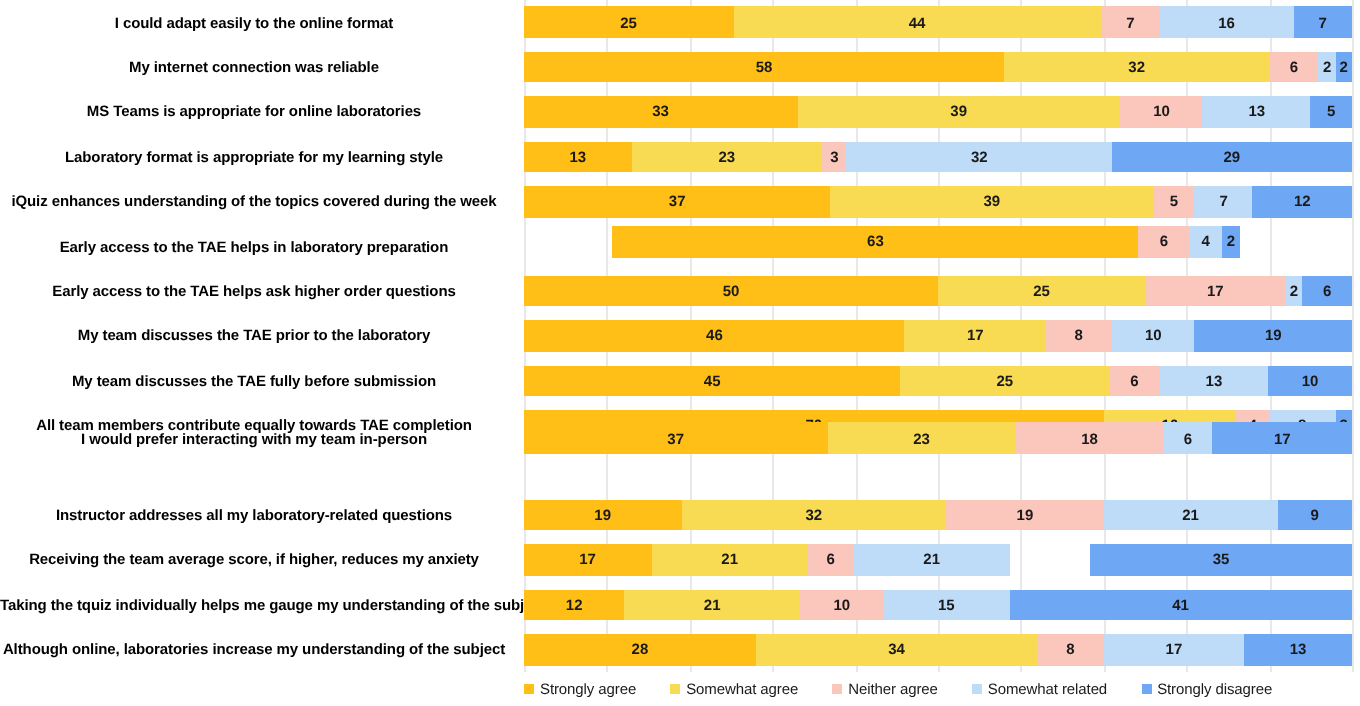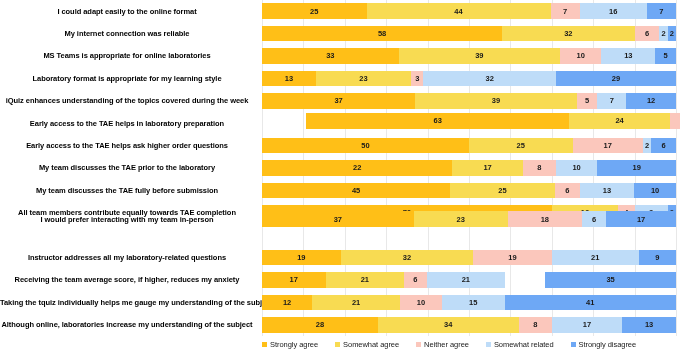--- a/index.html
+++ b/index.html
@@ -237,23 +237,20 @@
               <span class="seg-value">12</span>
             </div>
           </div>
         </div>
         <div class="row" style="top: 112px; height: 22.4px;">
           <div class="row-label">Early access to the TAE helps in laboratory preparation</div>
           <div class="bar" style="top: 1px; padding-left: 44px;">
             <div class="seg" style="width: 63.6364%; background: rgb(255, 191, 23);">
               <span class="seg-value">63</span>
             </div>
-            <div class="seg" style="width: 24.2424%; background: rgb(248, 219, 82);">
-              <span class="seg-value">24</span>
-            </div>
             <div class="seg" style="width: 6.06061%; background: rgb(251, 199, 188);">
               <span class="seg-value">6</span>
             </div>
             <div class="seg" style="width: 4.0404%; background: rgb(190, 220, 248);">
               <span class="seg-value">4</span>
             </div>
             <div class="seg" style="width: 2.0202%; background: rgb(110, 168, 245);">
               <span class="seg-value">2</span>
             </div>
           </div>
@@ -275,21 +272,21 @@
             </div>
             <div class="seg" style="width: 6%; background: rgb(110, 168, 245);">
               <span class="seg-value">6</span>
             </div>
           </div>
         </div>
         <div class="row" style="top: 156.8px; height: 22.4px;">
           <div class="row-label">My team discusses the TAE prior to the laboratory</div>
           <div class="bar" style="top: 3.4px;">
             <div class="seg" style="width: 46%; background: rgb(255, 191, 23);">
-              <span class="seg-value">22</span>
+              <span class="seg-value">46</span>
             </div>
             <div class="seg" style="width: 17%; background: rgb(248, 219, 82);">
               <span class="seg-value">17</span>
             </div>
             <div class="seg" style="width: 8%; background: rgb(251, 199, 188);">
               <span class="seg-value">8</span>
             </div>
             <div class="seg" style="width: 10%; background: rgb(190, 220, 248);">
               <span class="seg-value">10</span>
             </div>

